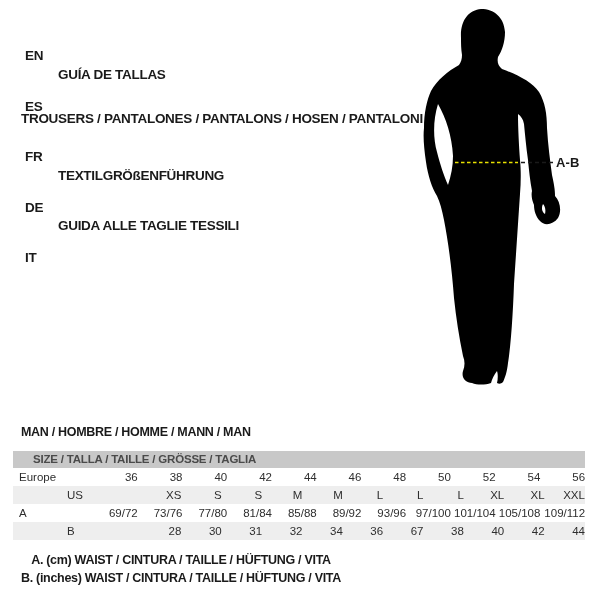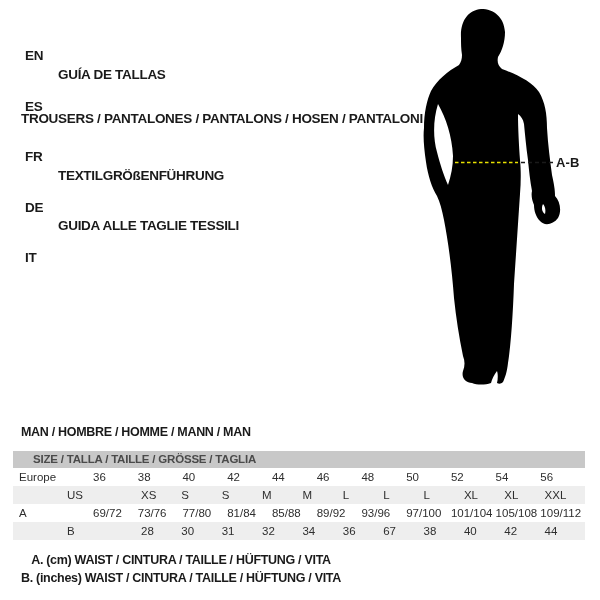--- a/index.html
+++ b/index.html
@@ -22,21 +22,21 @@
   
   .size-table{position:absolute;left:13px;top:451px;width:572px;}
   .t-header{
     height:17px;line-height:17px;background:var(--header-bg,#c8c8c8);
     color:var(--table-header-text,#4a4a4a);font-size:11.5px;font-weight:700;
     padding-left:20px;letter-spacing:-0.2px;box-sizing:border-box;
   }
   .t-row{display:flex;height:18px;line-height:18px;font-size:11.5px;color:var(--table-text,#2e2e2e);}
   .t-row.alt{background:var(--alt-bg,#eee);padding-left:48px;}
   .t-label{flex:0 0 80px;padding-left:6px;box-sizing:border-box;text-align:left;}
-  .t-cell{flex:1 1 0;text-align:left;}
+  .t-cell{flex:1 1 0;text-align:right;}
   
   .footnotes{position:absolute;left:21px;top:552px;}
   .footnote{line-height:17.5px;font-size:12.5px;font-weight:700;letter-spacing:-0.3px;text-align:center;}
 </style>
 </head>
 <body>
 
 <div id="canvas" style="--bg: #ffffff; --header-bg: #c8c8c8; --alt-bg: #eeeeee; --table-header-text: #4a4a4a; --table-text: #2e2e2e; --text-primary: #1a1a1a;">
 
   <div class="lang-list">

